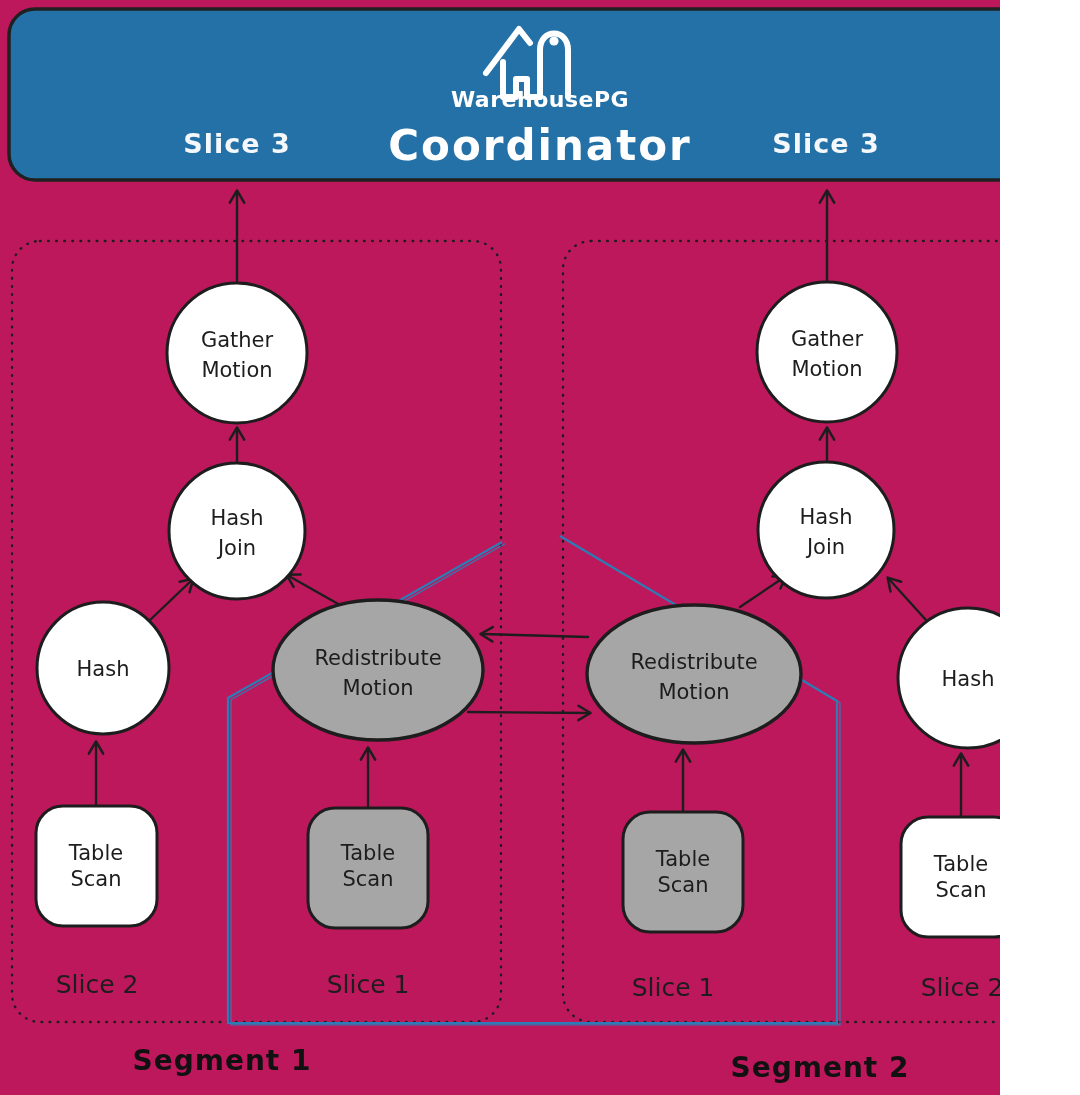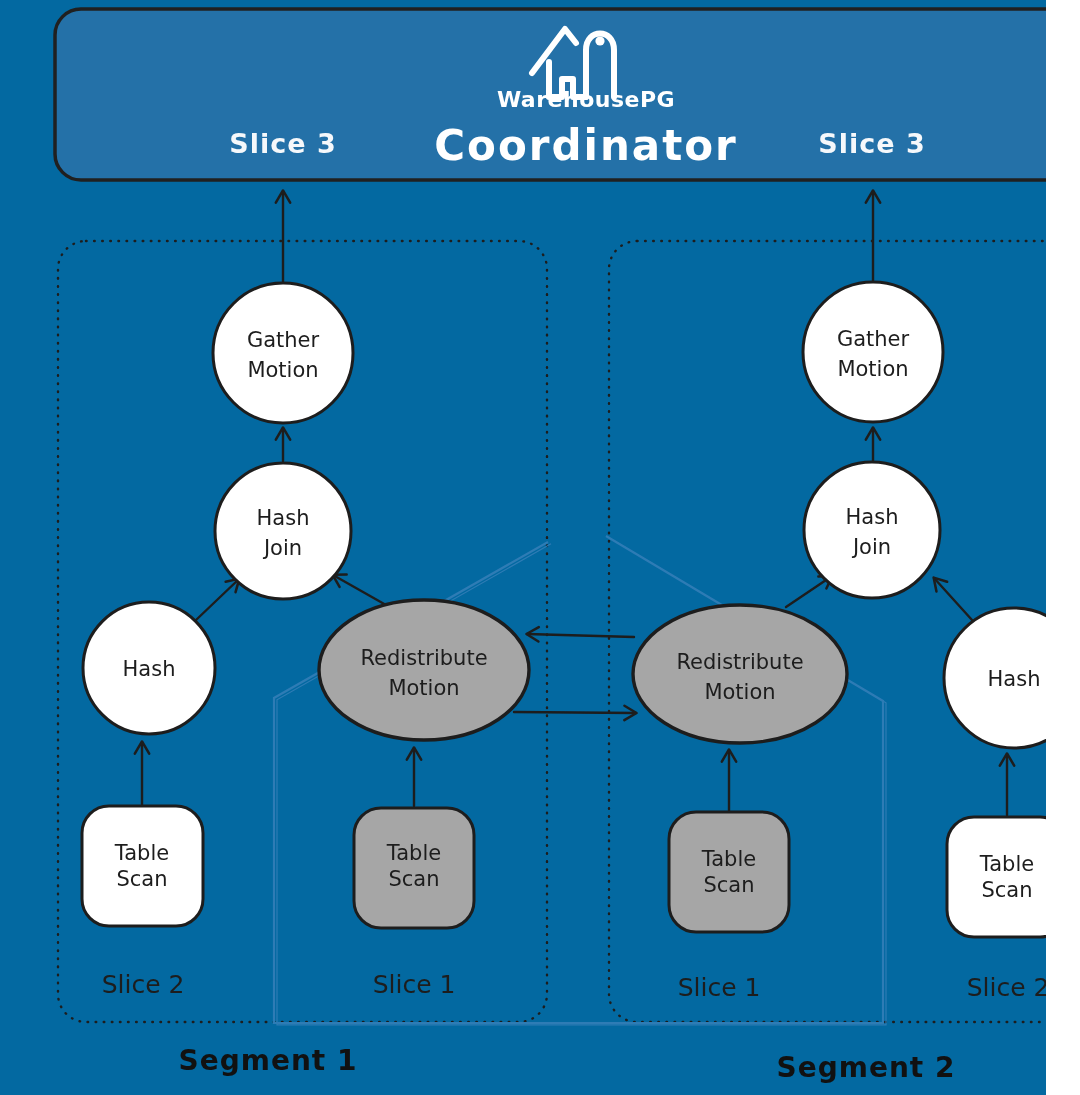--- a/index.html
+++ b/index.html
@@ -1,17 +1,17 @@
 <!DOCTYPE html>
 <html><head>
 <meta charset="utf-8">
 <style>
   html,body{margin:0;padding:0;background:#ffffff;}
-  .stage{position:relative;width:1000px;height:1095px;background:#0369a1;overflow:hidden;
-         font-family:"DejaVu Sans","Liberation Sans",sans-serif;padding-left:46px;}
+  .stage{position:relative;width:1000px;height:1095px;background:#be185d;overflow:hidden;
+         font-family:"DejaVu Sans","Liberation Sans",sans-serif;}
   svg{display:block;}
   text{font-family:"DejaVu Sans","Liberation Sans",sans-serif;}
   .banner-title{font-size:42px;font-weight:bold;fill:#ffffff;text-anchor:middle;letter-spacing:2px;}
   .banner-slice{font-size:27px;font-weight:bold;fill:#f5f8fb;text-anchor:middle;letter-spacing:1px;}
   .logo-word{font-size:22px;font-weight:bold;fill:#ffffff;text-anchor:middle;letter-spacing:0.5px;}
   .node-label{font-size:21px;fill:#1d1d1d;text-anchor:middle;}
   .slice-label{font-size:25px;fill:#1d1d1d;text-anchor:middle;}
   .segment-label{font-size:28px;font-weight:bold;fill:#111111;text-anchor:middle;letter-spacing:1px;}
   .node-shape{fill:#ffffff;stroke:#1d1d1d;stroke-width:3;}
   .arrow{stroke:#1d1d1d;stroke-width:2.4;fill:none;stroke-linecap:round;}

